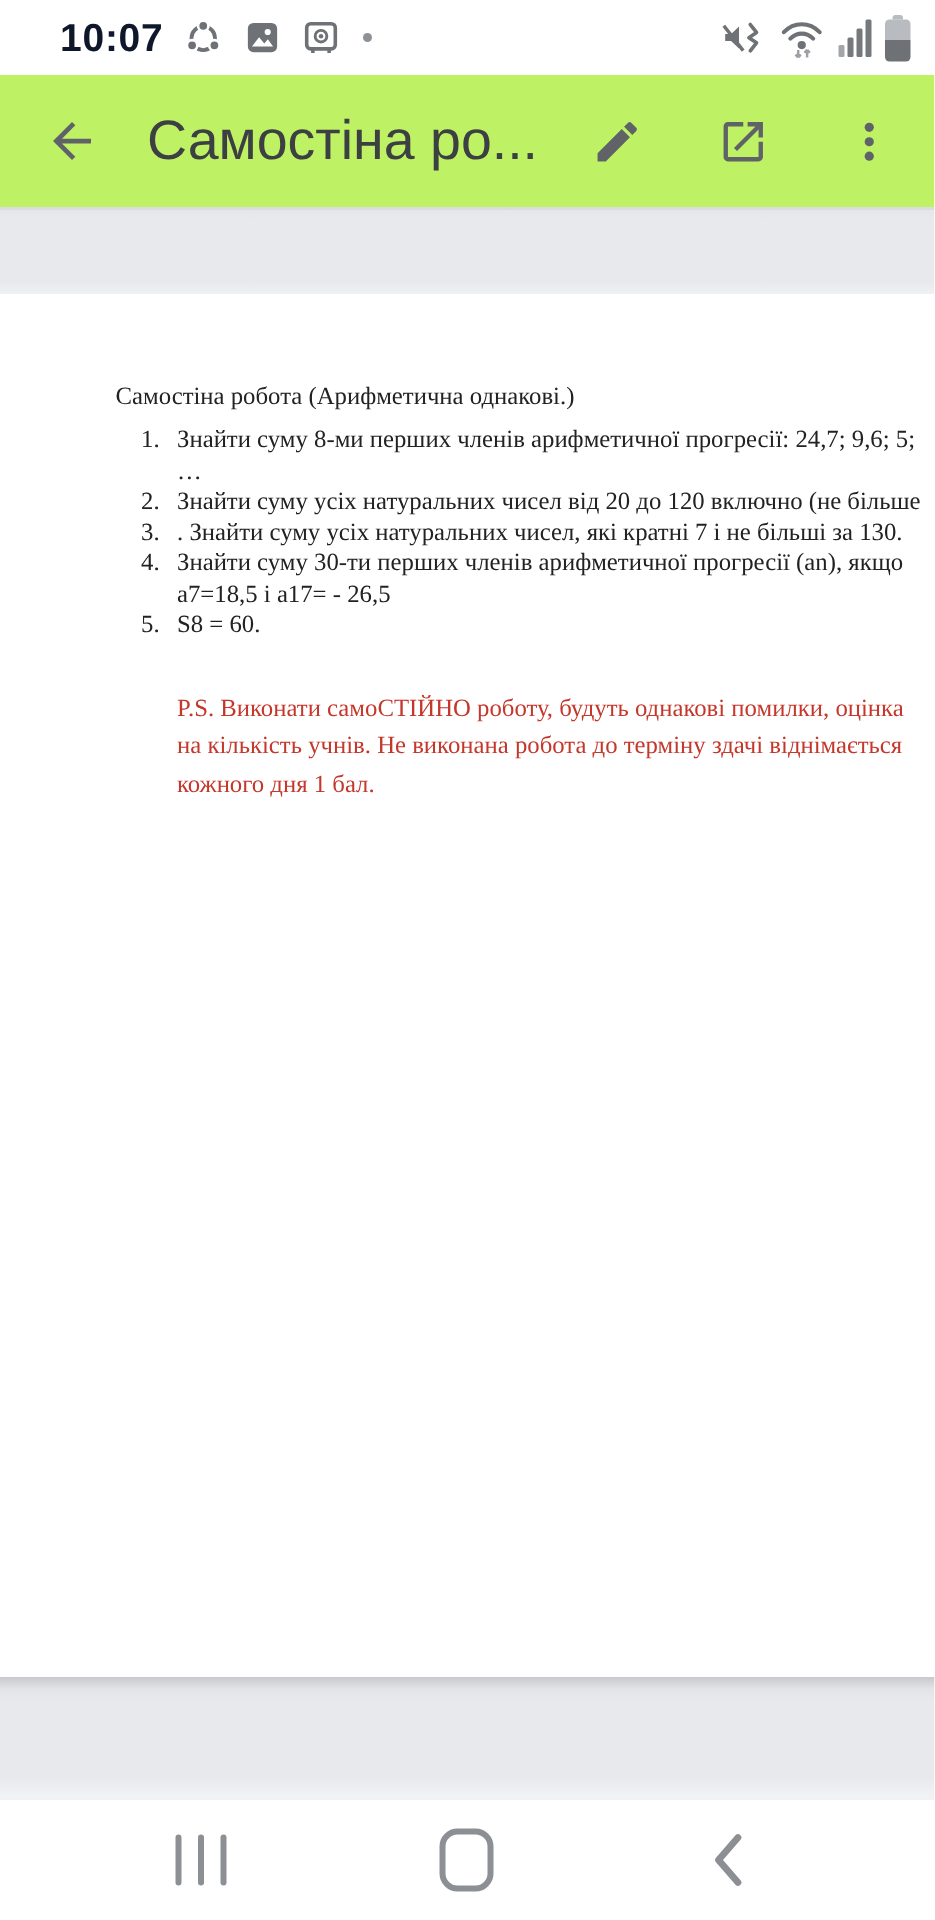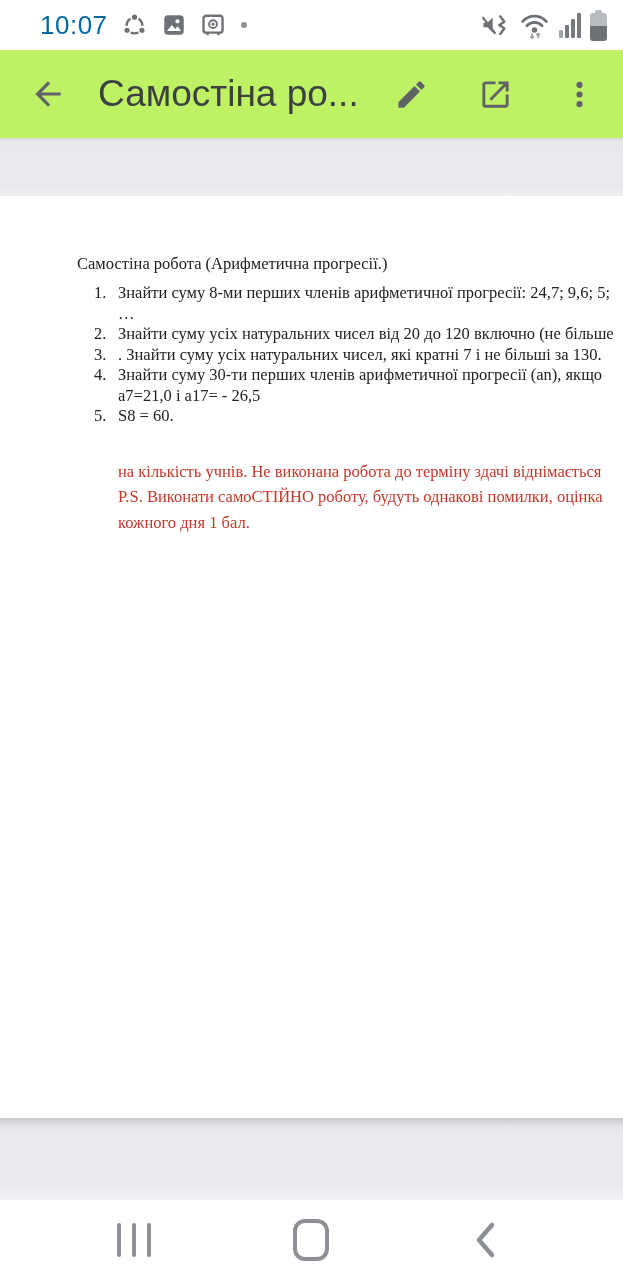--- a/index.html
+++ b/index.html
@@ -6,21 +6,21 @@
   html,body { width:623px; height:1280px; background:#fff; overflow:hidden;
               font-family:"Liberation Sans", sans-serif; }
   .screen { position:relative; width:623px; height:1280px; background:#fff; }
 
   
   .status-bar { position:absolute; top:0; left:0; width:623px; height:50px;
     background:#fff; display:flex; align-items:center; justify-content:space-between;
     padding:0 16px 0 40px; }
   .sb-left { display:flex; align-items:center; gap:13px; }
   .sb-right { display:flex; align-items:center; gap:9px; }
-  .time { font-size:26px; color:#0369a1; letter-spacing:.5px; }
+  .time { font-size:26px; color:#0f172a; letter-spacing:.5px;font-weight:bold; }
   .sb-icon { display:inline-flex; align-items:center; justify-content:center; }
   .notif-dot { width:6px; height:6px; border-radius:50%; background:#8d9095; margin-left:2px; }
   .signal { display:flex; align-items:flex-end; gap:2px; height:26px; }
   .signal .b { width:4px; border-radius:1px; background:#6f7control; }
   .signal .b1 { height:8px;  background:#a2a6ab; }
   .signal .b2 { height:13px; background:#75787c; }
   .signal .b3 { height:19px; background:#75787c; }
   .signal .b4 { height:25px; background:#75787c; }
   .battery { position:relative; width:17px; height:31px; }
   .battery .cap { position:absolute; top:0; left:5px; width:7px; height:3px;
@@ -157,21 +157,21 @@
         </svg>
       </span>
     </span>
   </div>
   <div class="hairline-top"></div>
 
   <div class="strip-top"></div>
 
   <div class="doc-page">
     <div class="doc">
-      <div class="doc-title">Самостіна робота (Арифметична прогресії.)</div>
+      <div class="doc-title">Самостіна робота (Арифметична однакові.)</div>
 
       <div class="doc-item">
         <span class="num">1.</span>
         <span class="lines">
           <div class="doc-line">Знайти суму 8-ми перших членів арифметичної прогресії: 24,7; 9,6; 5;</div>
           <div class="doc-line">…</div>
         </span>
       </div>
       <div class="doc-item">
         <span class="num">2.</span>
@@ -182,33 +182,33 @@
       <div class="doc-item">
         <span class="num">3.</span>
         <span class="lines">
           <div class="doc-line">. Знайти суму усіх натуральних чисел, які кратні 7 і не більші за 130.</div>
         </span>
       </div>
       <div class="doc-item">
         <span class="num">4.</span>
         <span class="lines">
           <div class="doc-line">Знайти суму 30-ти перших членів арифметичної прогресії (an), якщо</div>
-          <div class="doc-line">a7=21,0 і a17= - 26,5</div>
+          <div class="doc-line">a7=18,5 і a17= - 26,5</div>
         </span>
       </div>
       <div class="doc-item">
         <span class="num">5.</span>
         <span class="lines">
           <div class="doc-line">S8 = 60.</div>
         </span>
       </div>
 
       <div class="ps">
+        <div class="doc-line">P.S.  Виконати самоСТІЙНО роботу, будуть однакові помилки, оцінка</div>
         <div class="doc-line">на кількість учнів. Не виконана робота до терміну здачі віднімається</div>
-        <div class="doc-line">P.S.  Виконати самоСТІЙНО роботу, будуть однакові помилки, оцінка</div>
         <div class="doc-line">кожного дня 1 бал.</div>
       </div>
     </div>
   </div>
 
   <div class="strip-bottom"></div>
   <div class="hairline-bottom"></div>
 
   <div class="nav-bar">
     <span class="nav-btn">

